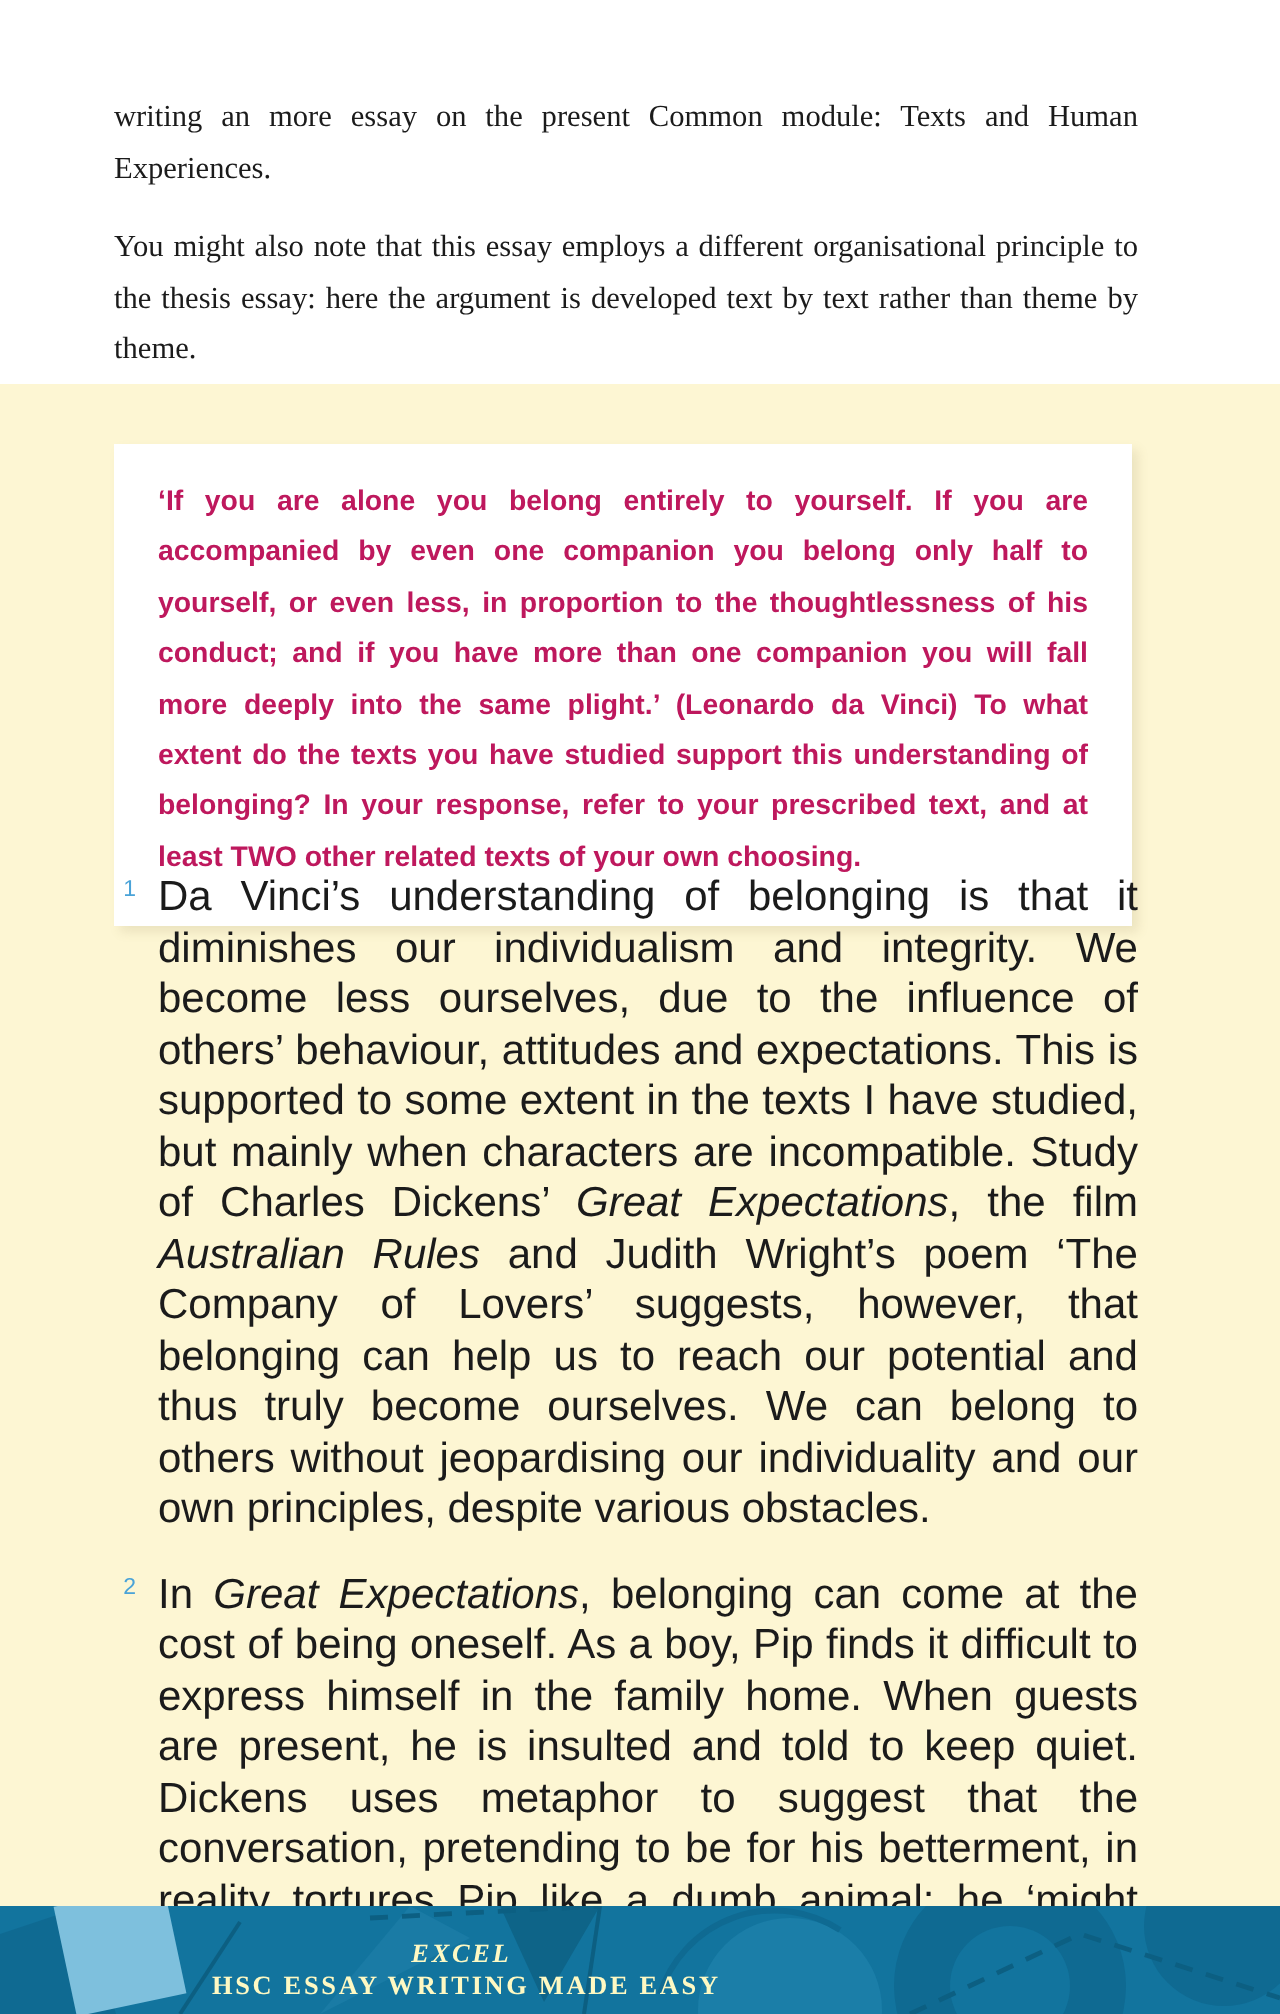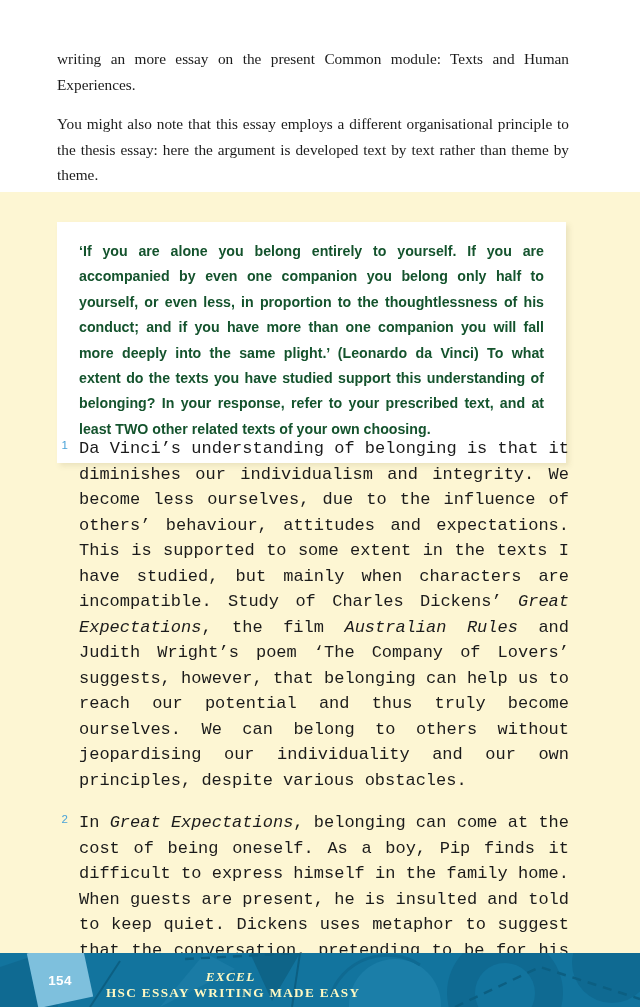--- a/index.html
+++ b/index.html
@@ -62,21 +62,21 @@
     background: #ffffff;
     box-shadow: 3px 3px 5px rgba(140, 130, 90, 0.16);
     box-sizing: border-box;
     padding: 17px 22px 21px 22px;
   }
   .question-text {
     font-family: "Liberation Sans", sans-serif;
     font-weight: bold;
     font-size: 14.2px;
     line-height: 25.4px;
-    color: #14532d;
+    color: #be185d;
     text-align: justify;
     margin: 0;
     -webkit-hyphens: none;
     hyphens: none;
   }
 
   
   .num-list {
     position: absolute;
     left: 0;
@@ -95,22 +95,22 @@
     left: 52px;
     top: 3px;
     width: 16px;
     text-align: right;
     font-family: "Liberation Sans", sans-serif;
     font-size: 11.5px;
     font-weight: normal;
     color: #4aa3d8;
   }
   .num-text {
-    font-family: Liberation Mono, monospace;
-    font-size: 17px;
+    font-family: Liberation Sans, sans-serif;
+    font-size: 21px;
     line-height: 25.5px;
     color: #1b1b1b;
     text-align: justify;
     -webkit-hyphens: none;
     hyphens: none;
   }
   .num-text i { font-style: italic; }
 
   
   .footer {
@@ -220,20 +220,19 @@
       <path d="M250 0 L300 0 L272 48 Z" fill="#0e6488"></path>
       <path d="M160 54 L205 0 L235 16 Z" fill="#1a7ba5"></path>
       <path d="M0 14 L42 0 L58 54 L0 54 Z" fill="#0f6a92"></path>
       <path d="M300 0 L292 54" stroke="#0c5f82" stroke-width="2" fill="none"></path>
       <path d="M90 54 L120 8" stroke="#0c5f82" stroke-width="2" fill="none"></path>
       <path d="M185 6 L300 0" stroke="#0c5f82" stroke-width="2.4" stroke-dasharray="9 7" fill="none"></path>
       <path d="M455 54 L540 14 L640 46" stroke="#0c5f82" stroke-width="2.4" stroke-dasharray="9 7" fill="none"></path>
       <path d="M330 44 A60 60 0 0 1 420 12" stroke="#0f6a92" stroke-width="3" fill="none"></path>
     </svg>
     <div class="footer-page-badge"></div>
-    <div class="footer-page-num">154</div>
     <div class="footer-title">
       <span class="brand">EXCEL</span>
         <span>HSC  ESSAY WRITING MADE EASY</span>
     </div>
   </div>
 
 </div>
 
 </body></html>

